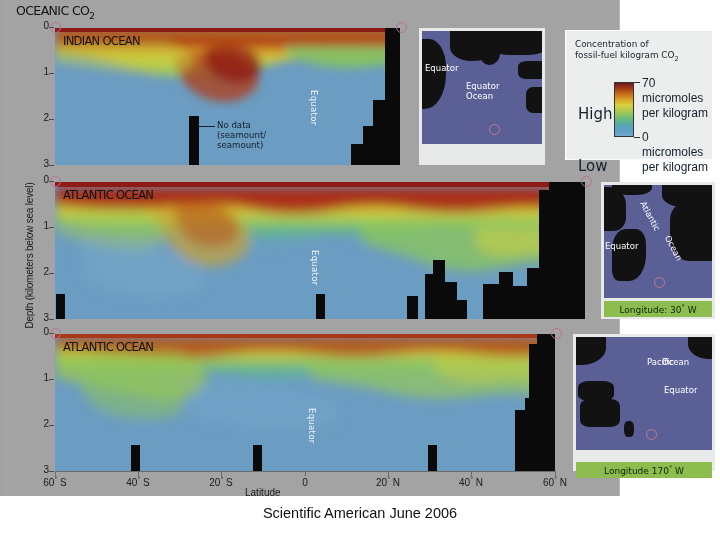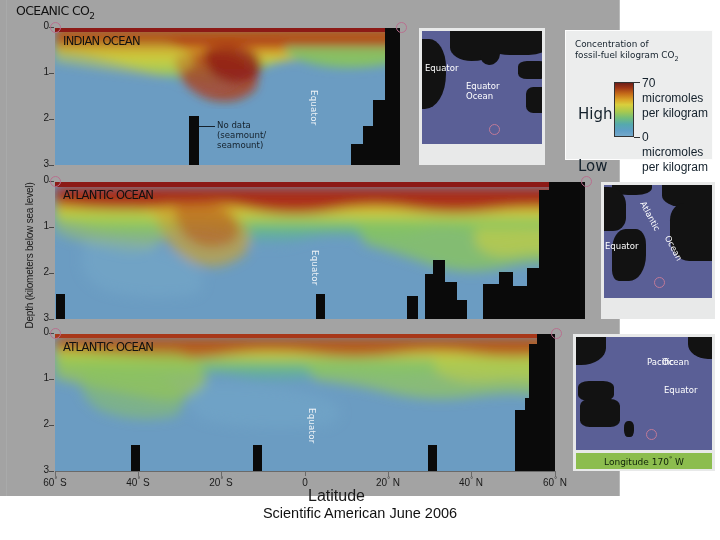--- a/index.html
+++ b/index.html
@@ -57,21 +57,21 @@
     position:absolute;width:9px;height:9px;border-radius:50%;
     border:1.1px solid #b9708f;background:transparent;z-index:8;
   }
 
   
   .xaxisline{position:absolute;left:55px;width:500px;height:1px;background:#6a6a6a;}
   .xtick{position:absolute;width:1px;height:5px;background:#6a6a6a;}
   .xtlabel{position:absolute;font-size:10px;color:#1a1a1a;
            text-align:center;width:50px;}
   .xtlabel sup{font-size:7px;vertical-align:super;}
-  .xtitle{position:absolute;font-size:16px;color:#1a1a1a;text-align:right;width:120px;}
+  .xtitle{position:absolute;font-size:10px;color:#1a1a1a;text-align:left;width:120px;}
 
   
   .nodata{
     position:absolute;font-size:8.6px;color:#14212c;line-height:1.18;
     font-family:"DejaVu Sans",sans-serif;z-index:7;
   }
   .nodata-leader{position:absolute;height:1px;background:#14212c;z-index:7;}
 
   
   .inset{position:absolute;background:#e8e9e9;padding:3px;box-sizing:border-box;}
@@ -346,35 +346,36 @@
       <div class="land" style="left:8px;top:-8px;width:40px;height:18px;border-radius:0 0 40% 40%;"></div>
       <div class="land" style="left:-22px;top:2px;width:44px;height:44px;border-radius:0 40% 30% 0;"></div>
       <div class="land" style="left:58px;top:-6px;width:56px;height:28px;border-radius:0 0 0 40%;"></div>
       <div class="land" style="left:66px;top:18px;width:48px;height:58px;border-radius:30% 0 0 40%;"></div>
       <div class="land" style="left:8px;top:44px;width:34px;height:52px;border-radius:40% 30% 50% 20%;"></div>
       <div class="mlabel" style="left:30px;top:26px;transform:rotate(62deg);">Atlantic</div>
       <div class="mlabel" style="left:56px;top:58px;transform:rotate(62deg);">Ocean</div>
       <div class="mlabel" style="left:1px;top:56px;">Equator</div>
       <div class="site" style="left:50px;top:92px;"></div>
     </div>
+    <div class="inset-cap" style="top:119px;width:108px;"><span>Longitude: 30</span><sup>°</sup><span> W</span></div>
   </div>
 
   <div class="inset" style="left:573px;top:334px;width:142px;height:137px;">
     <div class="inset-map" style="width:136px;height:113px;">
       <div class="land" style="left:-20px;top:-6px;width:50px;height:34px;border-radius:0 0 50% 20%;"></div>
       <div class="land" style="left:112px;top:-8px;width:40px;height:30px;border-radius:0 0 0 50%;"></div>
       <div class="land" style="left:2px;top:44px;width:36px;height:20px;border-radius:30%;"></div>
       <div class="land" style="left:4px;top:62px;width:40px;height:28px;border-radius:24%;"></div>
       <div class="land" style="left:48px;top:84px;width:10px;height:16px;border-radius:40%;"></div>
       <div class="mlabel" style="left:44px;top:20px;margin-left:27px;">Pacific</div>
       <div class="mlabel" style="left:86px;top:20px;">Ocean</div>
       <div class="mlabel" style="left:88px;top:48px;">Equator</div>
       <div class="site" style="left:70px;top:92px;"></div>
     </div>
-    <div class="inset-cap" style="top:119px;width:136px;"><span>Longitude 170</span><sup>°</sup><span> W</span></div>
+    <div class="inset-cap" style="top:128px;width:136px;"><span>Longitude 170</span><sup>°</sup><span> W</span></div>
   </div>
 
   <div class="legend">
     <div class="legend-title">
       <div>Concentration of</div>
       <div><span>fossil-fuel kilogram CO</span><sub>2</sub></div>
     </div>
     <div class="cbar"></div>
     <div class="cb-end" style="left:68px;top:51px;"></div>
     <div class="cb-end" style="left:68px;top:106px;"></div>

